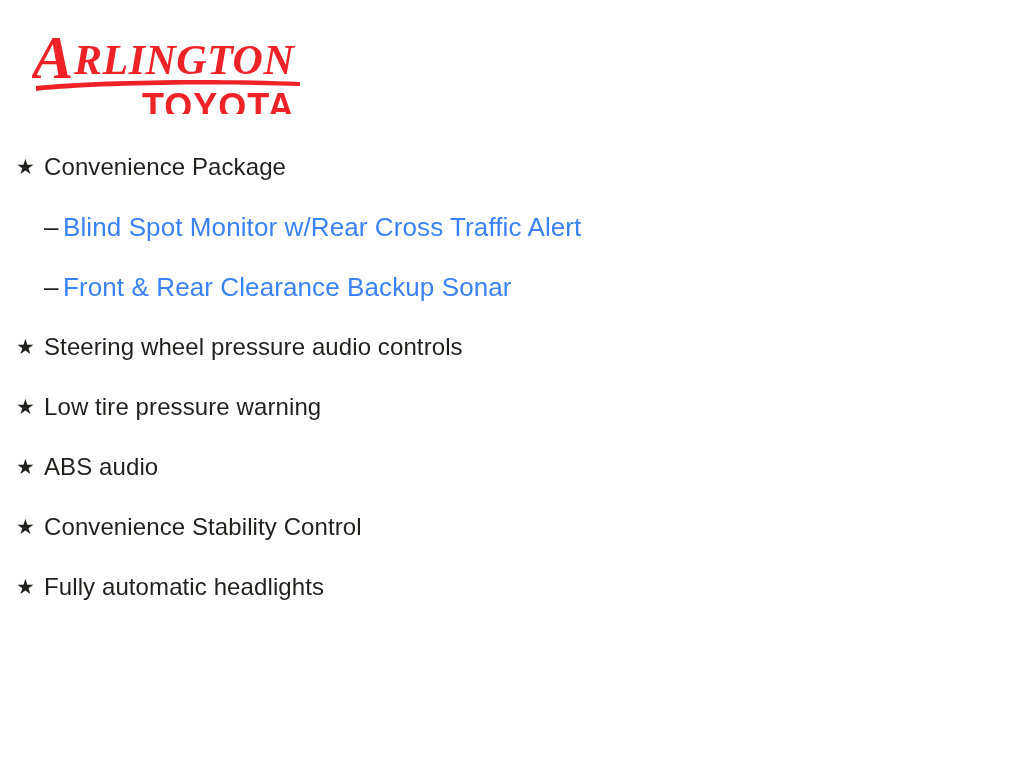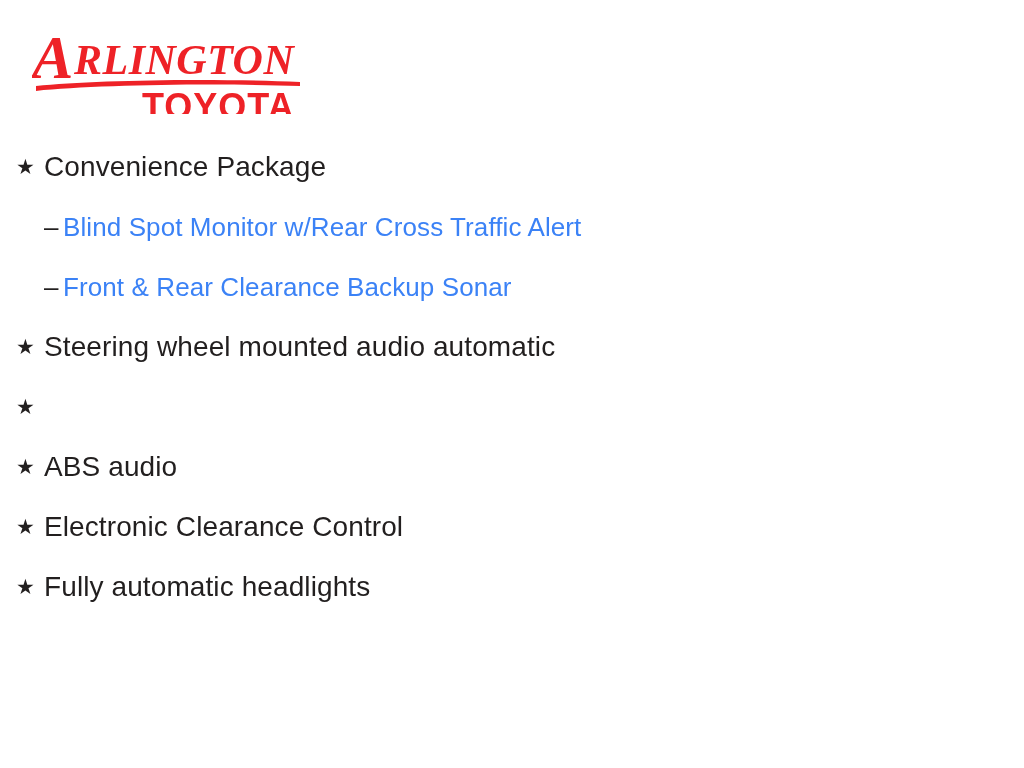--- a/index.html
+++ b/index.html
@@ -56,21 +56,21 @@
     width: 30px;
     font-size: 21px;
     line-height: 34px;
     color: #221f1f;
     text-align: left;
     padding-left: 2px;
     box-sizing: border-box;
   }
 
   .feature-text {
-    font-size: 28px;
+    font-size: 24px;
     line-height: 34px;
     color: #221f1f;
     letter-spacing: 0.1px;
     white-space: nowrap;
   }
 
   
   .sub-row {
     display: flex;
     align-items: flex-start;
@@ -125,35 +125,36 @@
       <span class="sub-text">Blind Spot Monitor w/Rear Cross Traffic Alert</span>
     </div>
 
     <div class="sub-row">
       <span class="dash-mark">–</span>
       <span class="sub-text">Front &amp; Rear Clearance Backup Sonar</span>
     </div>
 
     <div class="feature-row">
       <span class="bullet-star">★</span>
-      <span class="feature-text">Steering wheel mounted audio automatic</span>
+      <span class="feature-text">Steering wheel pressure audio controls</span>
     </div>
 
     <div class="feature-row">
       <span class="bullet-star">★</span>
+      <span class="feature-text">Low tire pressure warning</span>
     </div>
 
     <div class="feature-row">
       <span class="bullet-star">★</span>
       <span class="feature-text">ABS audio</span>
     </div>
 
     <div class="feature-row">
       <span class="bullet-star">★</span>
-      <span class="feature-text">Electronic Clearance Control</span>
+      <span class="feature-text">Convenience Stability Control</span>
     </div>
 
     <div class="feature-row">
       <span class="bullet-star">★</span>
       <span class="feature-text">Fully automatic headlights</span>
     </div>
 
   </div>
 </div>
 

